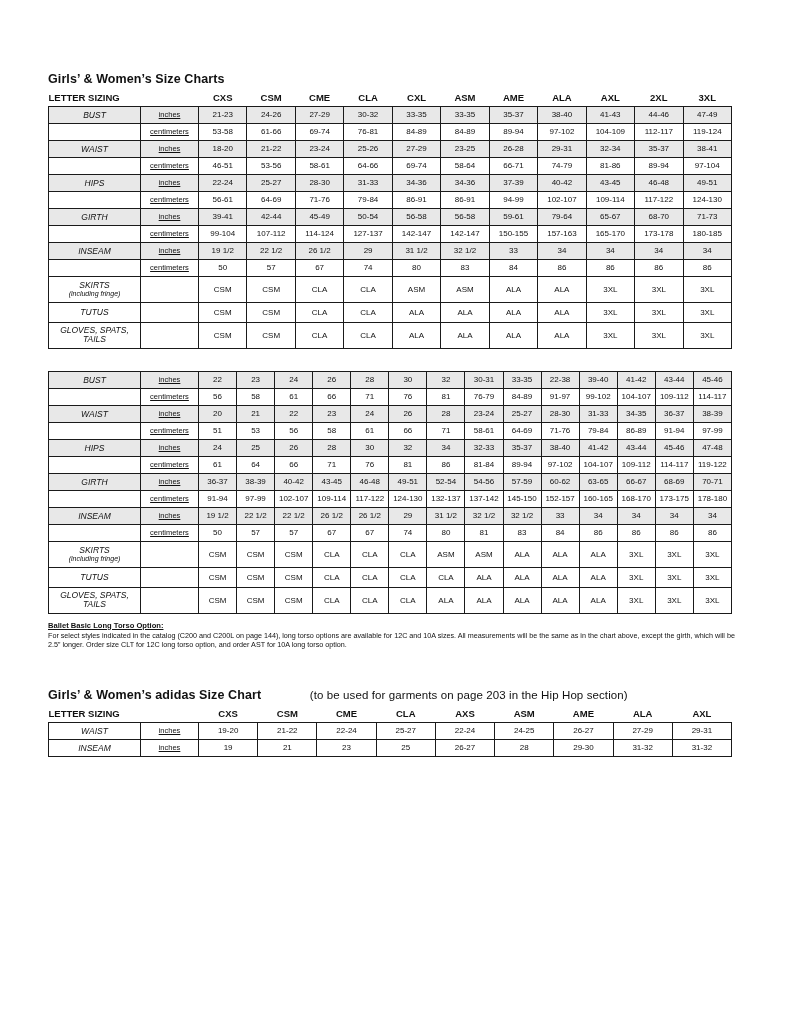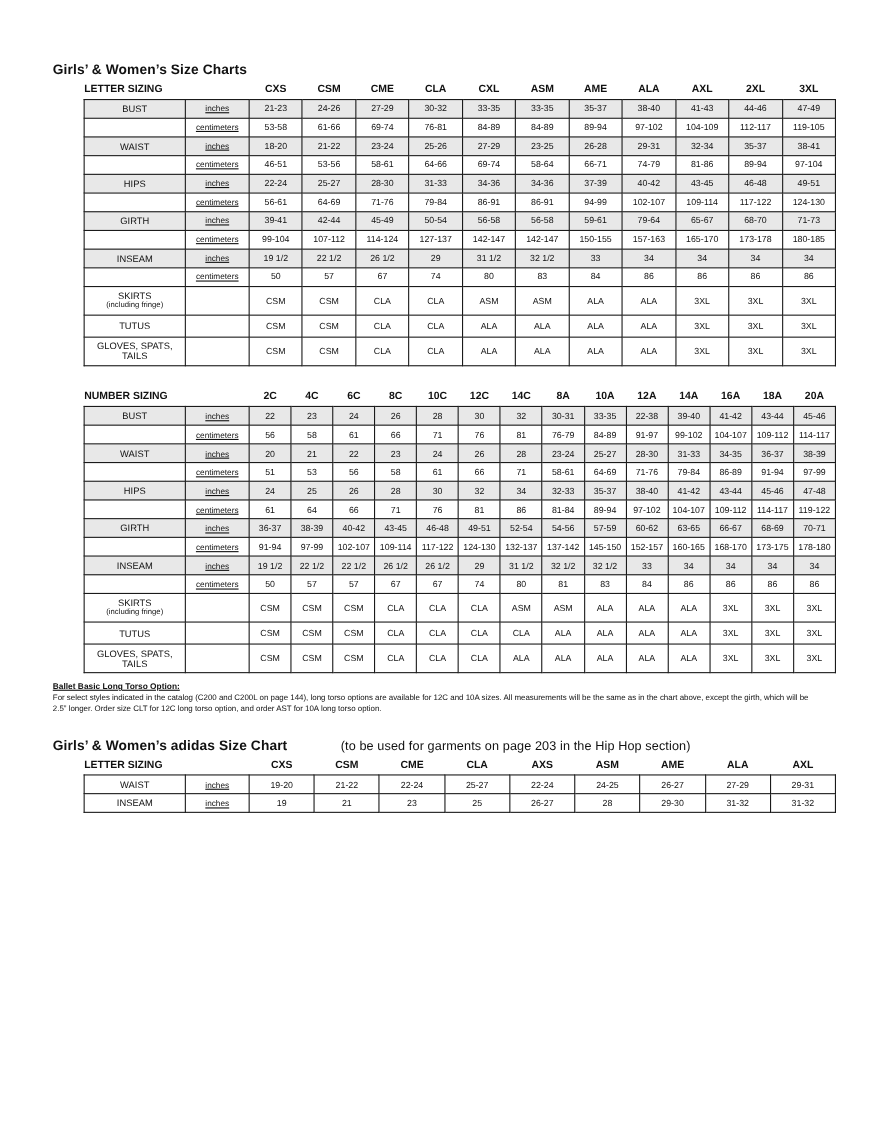--- a/index.html
+++ b/index.html
@@ -14,34 +14,33 @@
   }
   .page {
     position: absolute;
     left: 0; top: 0;
     width: 796px; height: 1024px;
     padding: 56px 48px 0 48px;
   }
   h1.section-title {
     font-size: 12.5px;
     font-weight: bold;
-    margin: 0 0 5px 0;
+    margin: 16px 0 5px 0;
     letter-spacing: 0.1px;
   }
   h1.section-title .light {
     font-weight: normal;
     font-size: 11.5px;
     padding-left: 45px;
   }
   table.sz {
     border-collapse: collapse;
     width: 684px;
     table-layout: fixed;
     font-size: 8px;
-    margin-left: 28px;
   }
   table.sz td, table.sz th {
     border: 1px solid #1a1a1a;
     text-align: center;
     vertical-align: middle;
     padding: 0;
     height: 17px;
     font-weight: normal;
   }
   
@@ -53,20 +52,21 @@
     padding-bottom: 2px;
   }
   tr.hdr td.hdr-label {
     text-align: left;
     font-size: 9.5px;
   }
   td.rowlabel {
     text-align: center;
     font-weight: normal;
     font-size: 8.5px;
+    font-style: italic;
   }
   td.unit {
     text-align: center;
     font-size: 7.5px;
     text-decoration: underline;
   }
   td.shade { background: #e8e8e8; }
   col.c-label { width: 92px; }
   col.c-unit { width: 58px; }
   .small-note {
@@ -139,21 +139,21 @@
         <td>53-58</td>
         <td>61-66</td>
         <td>69-74</td>
         <td>76-81</td>
         <td>84-89</td>
         <td>84-89</td>
         <td>89-94</td>
         <td>97-102</td>
         <td>104-109</td>
         <td>112-117</td>
-        <td>119-105</td>
+        <td>119-124</td>
       </tr>
 
       <tr>
         <td class="rowlabel shade">WAIST</td>
         <td class="unit shade">inches</td>
         <td class="shade">18-20</td>
         <td class="shade">21-22</td>
         <td class="shade">23-24</td>
         <td class="shade">25-26</td>
         <td class="shade">27-29</td>
@@ -335,38 +335,20 @@
 
   <div class="spacer-22"></div>
 
   <table class="sz">
     <colgroup>
       <col class="c-label">
         <col class="c-unit">
       <col span="14">
     </colgroup>
     <tbody>
-      <tr class="hdr">
-        <td class="hdr-label">NUMBER SIZING</td>
-        <td></td>
-        <td>2C</td>
-        <td>4C</td>
-        <td>6C</td>
-        <td>8C</td>
-        <td>10C</td>
-        <td>12C</td>
-        <td>14C</td>
-        <td>8A</td>
-        <td>10A</td>
-        <td>12A</td>
-        <td>14A</td>
-        <td>16A</td>
-        <td>18A</td>
-        <td>20A</td>
-      </tr>
 
       <tr>
         <td class="rowlabel shade">BUST</td>
         <td class="unit shade">inches</td>
         <td class="shade">22</td>
         <td class="shade">23</td>
         <td class="shade">24</td>
         <td class="shade">26</td>
         <td class="shade">28</td>
         <td class="shade">30</td>

